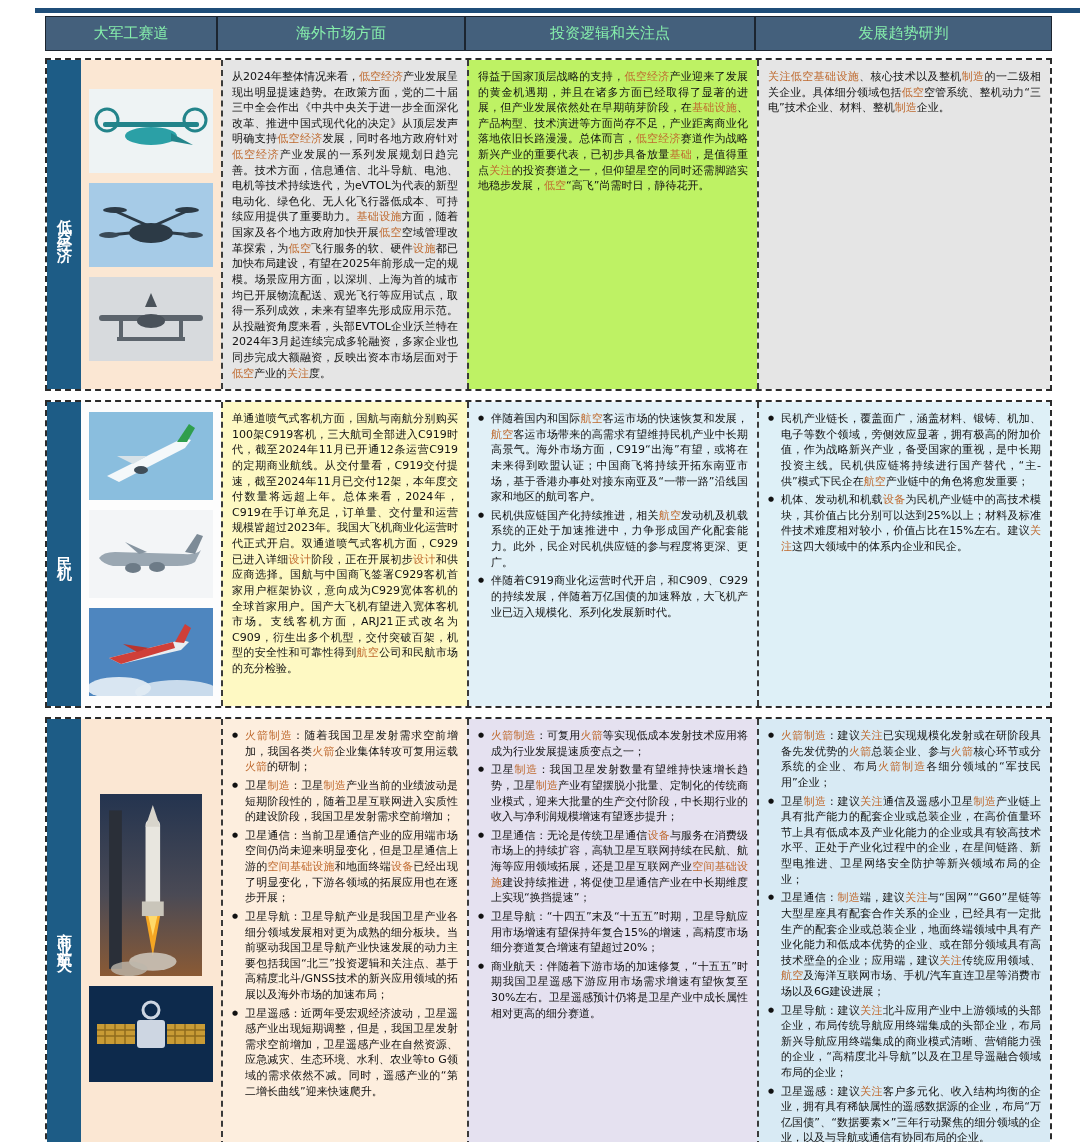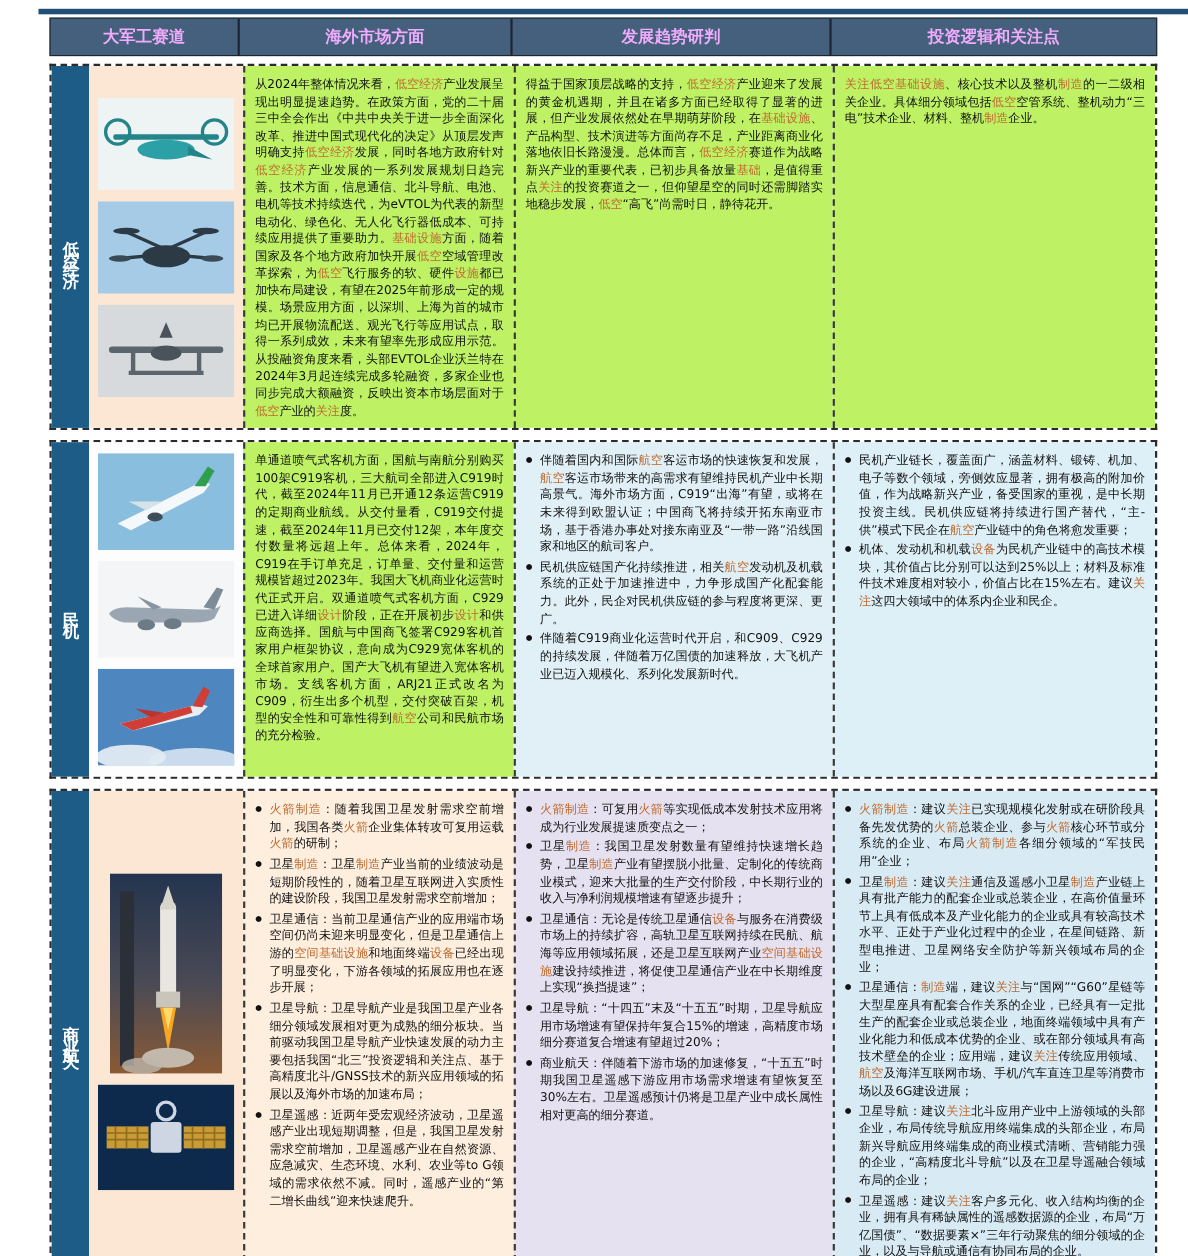--- a/index.html
+++ b/index.html
@@ -8,64 +8,64 @@
     --strip-bg:#1d5c86;
     --rule-blue:#1f4e79;
   }
   *{box-sizing:border-box}
   html,body{margin:0;padding:0;background:#fff}
   body{width:1080px;font-family:"DejaVu Sans","Liberation Sans",sans-serif;color:#111}
   .page{width:1080px;min-height:1142px;position:relative}
   .top-rule{margin:8px 0 0 35px;height:5px;background:var(--rule-blue)}
   .table-wrap{margin:3px 28px 0 45px}
   .thead{display:grid;grid-template-columns:172px 248px 290px 1fr;background:var(--header-bg);border:1px solid #1c2530}
-  .th{color:#f0abfc;font-weight:bold;font-size:15px;text-align:center;padding:7px 2px;border-right:2px solid #1c2530}
+  .th{color:#86efac;font-weight:normal;font-size:15px;text-align:center;padding:7px 2px;border-right:2px solid #1c2530}
   .th:last-child{border-right:none}
   #rows{display:flex;flex-direction:column;gap:9px;margin-top:7px}
   .row{display:grid;grid-template-columns:34px 140px 246px 290px 1fr;border:2px dashed #2b2b2b;background:#fff}
   .strip{background:var(--strip-bg);color:#fff;font-weight:bold;font-size:15px;
          writing-mode:vertical-rl;text-orientation:upright;letter-spacing:9px;
          display:flex;align-items:center;justify-content:center;padding:8px 0}
   .photos{display:flex;flex-direction:column;align-items:center;justify-content:center;gap:10px;padding:10px 4px}
   .photo{width:124px;line-height:0}
   .photo svg{display:block;width:100%;height:auto}
   .photo.tall{width:102px}
   .cell{padding:9px 9px 8px 9px;font-size:11px;line-height:1.42;text-align:justify;border-left:2px dashed #3a3a3a}
   .cell p{margin:0 0 4px}
   .cell p:last-child{margin-bottom:0}
   .bullet{display:flex;margin:0 0 3px}
   .bullet .dot{flex:0 0 13px;font-size:7px;padding-top:3px;color:#111}
   .bullet .txt{flex:1}
   .accent{color:var(--accent)}
   
   .row-0 .photos{background:#fbe7d3}
-  .row-0 .status{background:#bef264}
+  .row-0 .status{background:#e5e5e5}
   .row-0 .trend{background:#bef264}
-  .row-0 .logic{background:#bef264}
+  .row-0 .logic{background:#e5e5e5}
   .row-1 .photos{background:#fdfdfd}
-  .row-1 .status{background:#bef264}
+  .row-1 .status{background:#fef9c3}
   .row-1 .trend{background:#e1f0f7}
   .row-1 .logic{background:#def0f7}
   .row-2 .photos{background:#fbe7d3}
   .row-2 .status{background:#fdeede}
   .row-2 .trend{background:#e5e1f0}
   .row-2 .logic{background:#d8eaf4}
 </style>
 </head>
 <body>
 
 <div class="page">
   <div class="top-rule"></div>
 
   <div class="table-wrap">
     <div class="thead">
       <div class="th">大军工赛道</div>
       <div class="th">海外市场方面</div>
+      <div class="th">投资逻辑和关注点</div>
       <div class="th">发展趋势研判</div>
-      <div class="th">投资逻辑和关注点</div>
     </div>
     <div id="rows">
   <section class="row row-0">
     <div class="strip">低空经济</div>
     <div class="photos">
             <div class="photo">
               <svg viewBox="0 0 124 84">
                 <rect width="124" height="84" fill="#eef3f4"></rect>
                 <rect x="14" y="33" width="96" height="5" rx="2" fill="#23848a"></rect>
                 <ellipse cx="62" cy="47" rx="26" ry="9" fill="#2ba0a6"></ellipse>

